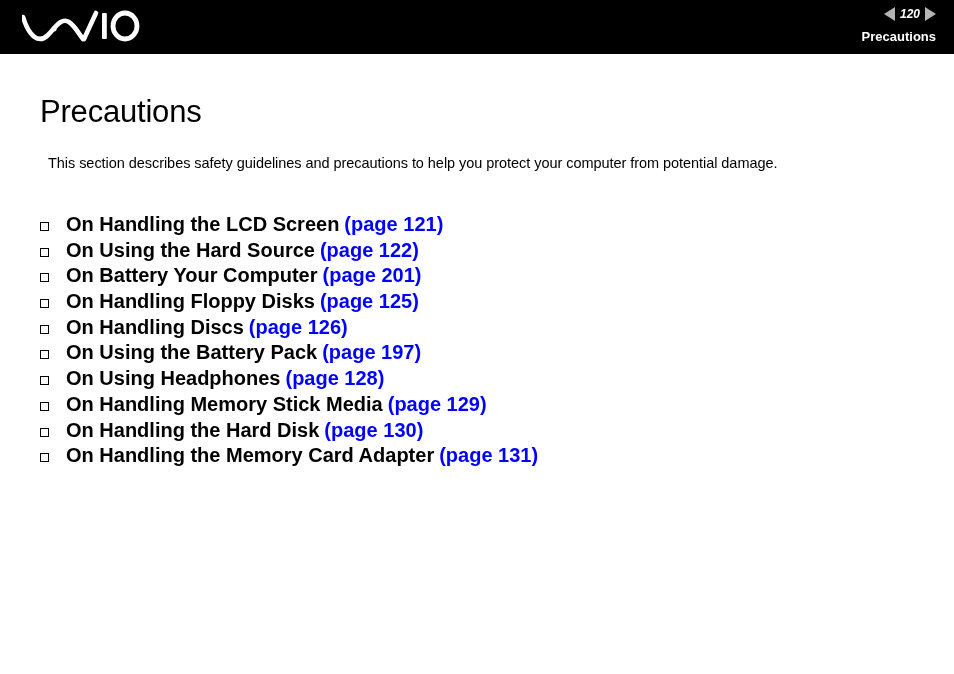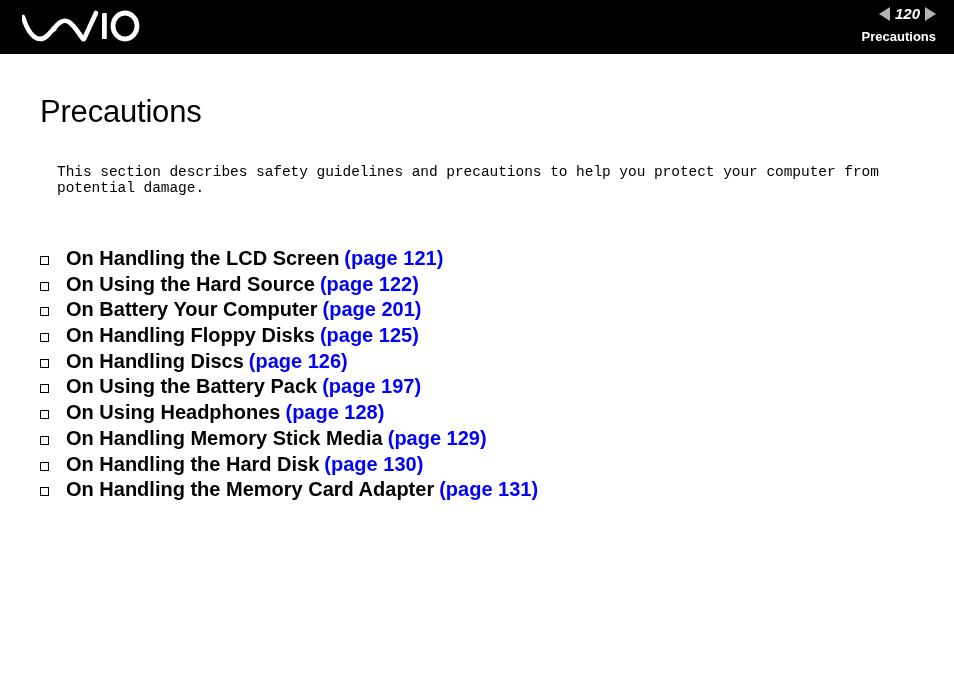--- a/index.html
+++ b/index.html
@@ -59,21 +59,21 @@
     border-right: 11px solid #b4b4b4;
   }
   .arrow-right {
     border-top: 7px solid transparent;
     border-bottom: 7px solid transparent;
     border-left: 11px solid #b4b4b4;
   }
 
   .page-number {
     color: #ffffff;
-    font-size: 15px;
+    font-size: 12px;
     font-style: italic;
     font-weight: bold;
     letter-spacing: 0px;
     padding: 0 1px;
   }
 
   .header-section {
     color: #ffffff;
     font-size: 13px;
     font-weight: bold;
@@ -91,24 +91,23 @@
     font-weight: normal;
     color: #000000;
     margin: 0;
     padding-top: 40px;
     letter-spacing: -0.2px;
   }
 
   .intro {
     font-size: 14.5px;
     color: #000000;
-    margin: 17px;
+    margin: 8px;
     padding-top: 17px;
     letter-spacing: -0.05px;
-    font-family: Liberation Mono, monospace;
   }
 
   .toc-list {
     list-style: none;
     margin: 0;
     padding: 0;
     padding-top: 34px;
   }
 
   .toc-item {

